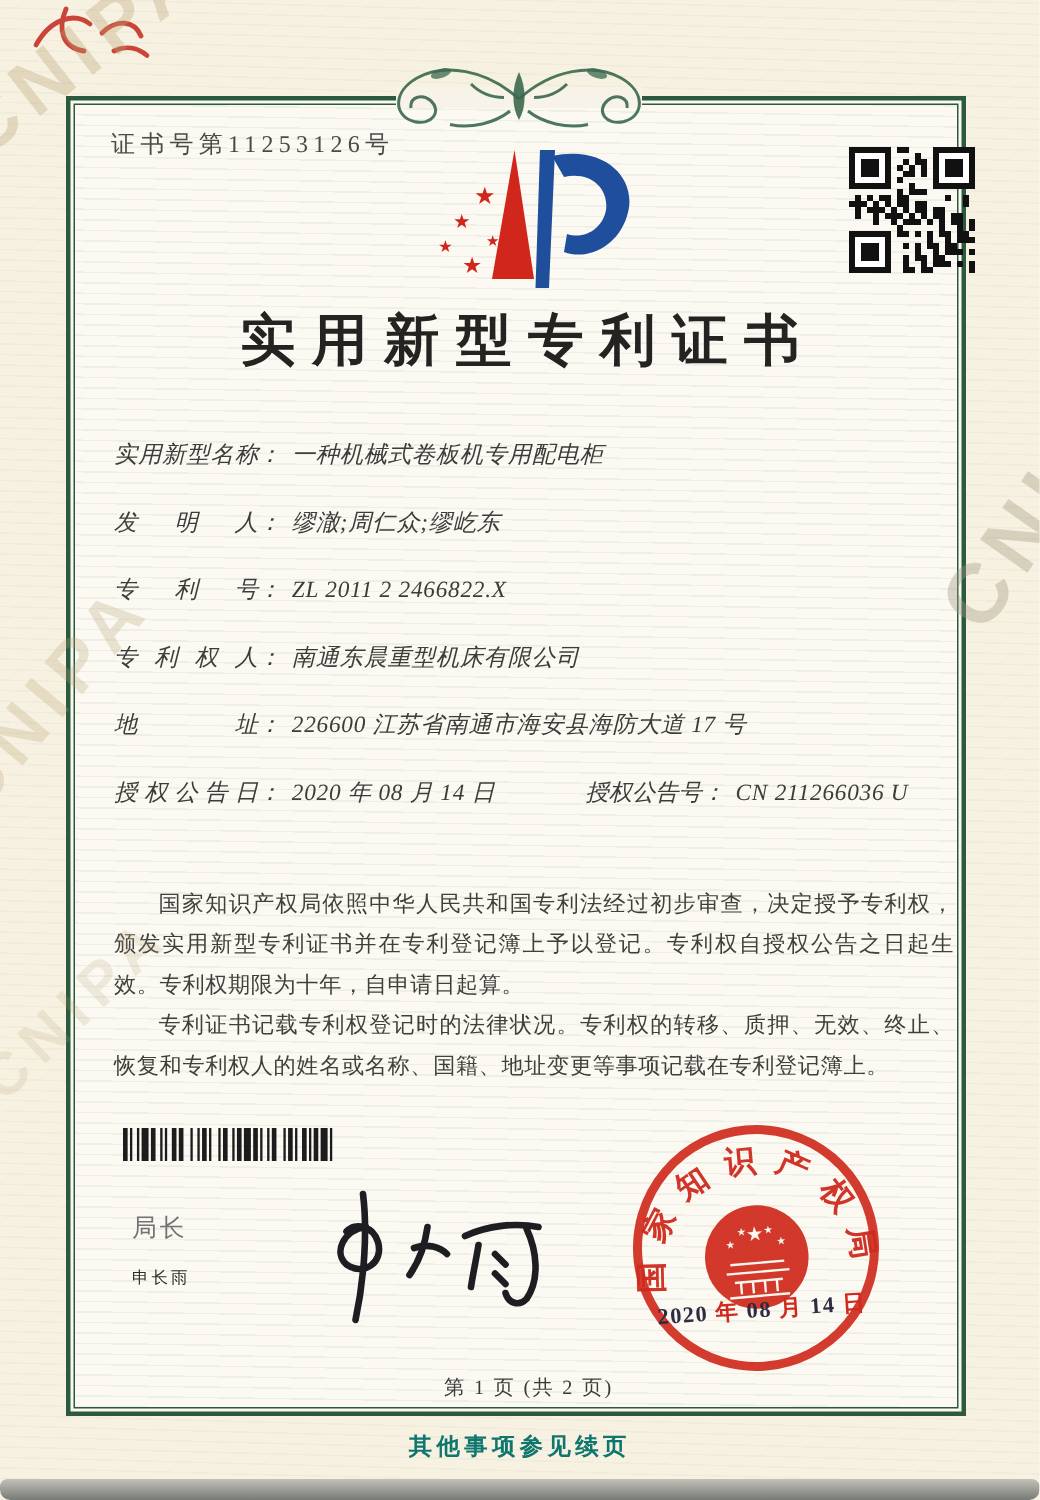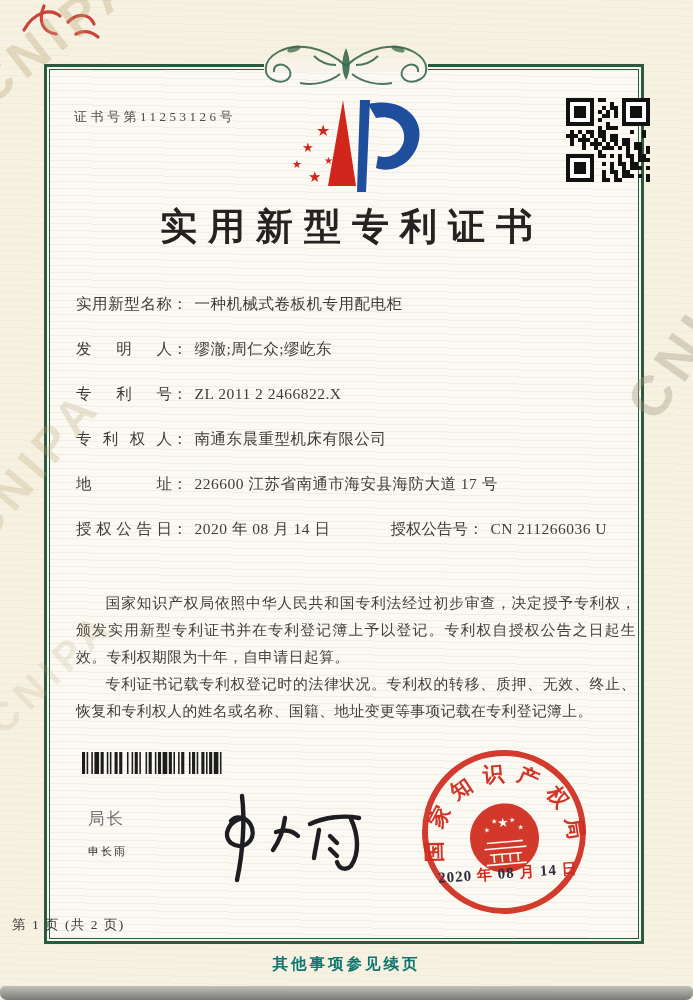--- a/index.html
+++ b/index.html
@@ -26,45 +26,45 @@
     border:3px solid #2b5a3f;box-sizing:border-box;background:#faf8f0;z-index:1;
   }
   .cert-inner{
     position:absolute;inset:2px;border:1px solid #2b5a3f;
     background:
       repeating-linear-gradient(0.8deg, rgba(120,150,125,.10) 0 1px, transparent 1px 7px),
       #fbf9f2;
   }
   .abs{position:absolute;}
   .cert-number{
-    left:74px;top:108px;z-index:3;
-    font-size:13px;color:#4c4a48;letter-spacing:3.5px;
+    left:74px;top:86px;z-index:3;
+    font-size:16px;color:#4c4a48;letter-spacing:3.5px;
   }
   .title{
     left:0;right:0;top:202px;z-index:3;text-align:center;
     font-size:37px;font-weight:700;color:#242321;letter-spacing:11px;text-indent:11px;
   }
   .fields{left:76px;top:288px;width:556px;z-index:3;color:#3e3c3a;}
-  .field-row{height:32px;line-height:32px;margin-bottom:13px;font-size:15.5px;white-space:nowrap;}
+  .field-row{height:32px;line-height:32px;margin-bottom:13px;font-size:15.5px;white-space:nowrap;font-style:italic;}
   .flabel{
     display:inline-block;width:96px;vertical-align:top;
     text-align:justify;text-align-last:justify;-moz-text-align-last:justify;
   }
   .fcolon{margin-right:7px;}
   .fvalue{letter-spacing:.5px;}
   .grant-gap{display:inline-block;width:60px;}
   .flabel2{display:inline-block;}
   .paras{left:76px;top:590px;width:560px;z-index:3;color:#413f3c;}
   .paras p{
     margin:0;font-size:14.8px;line-height:27px;text-align:justify;
     text-indent:2em;letter-spacing:.4px;
   }
   .signer-title{left:88px;top:808px;font-size:16.5px;color:#737373;letter-spacing:2px;z-index:3;}
   .signer-name{left:88px;top:844px;font-size:11px;color:#2e2d2b;letter-spacing:2px;z-index:3;}
-  .pagination{left:0;right:0;top:916px;font-size:13.5px;color:#3c3a38;letter-spacing:1.5px;z-index:3;padding-left:12px;}
+  .pagination{left:0;right:0;top:916px;text-align:center;font-size:13.5px;color:#3c3a38;letter-spacing:1.5px;z-index:3;padding-left:12px;}
   .footer-note{left:0;right:0;top:954px;text-align:center;font-size:15.5px;color:#0f766e;letter-spacing:3px;z-index:3;font-weight:600;}
   .seal-wrap{left:418px;top:746px;width:172px;height:172px;z-index:6;transform:rotate(-5deg);}
   .seal-date{
     left:424px;top:864px;width:168px;z-index:7;transform:rotate(-4deg);
     font-size:15px;font-weight:700;text-align:center;letter-spacing:1px;white-space:nowrap;
   }
   .seal-date .d-num{color:#2e2c40;}
   .seal-date .d-cjk{color:#cf2a1d;}
   .scan-edge{
     left:0;right:0;top:986px;height:14px;z-index:10;

